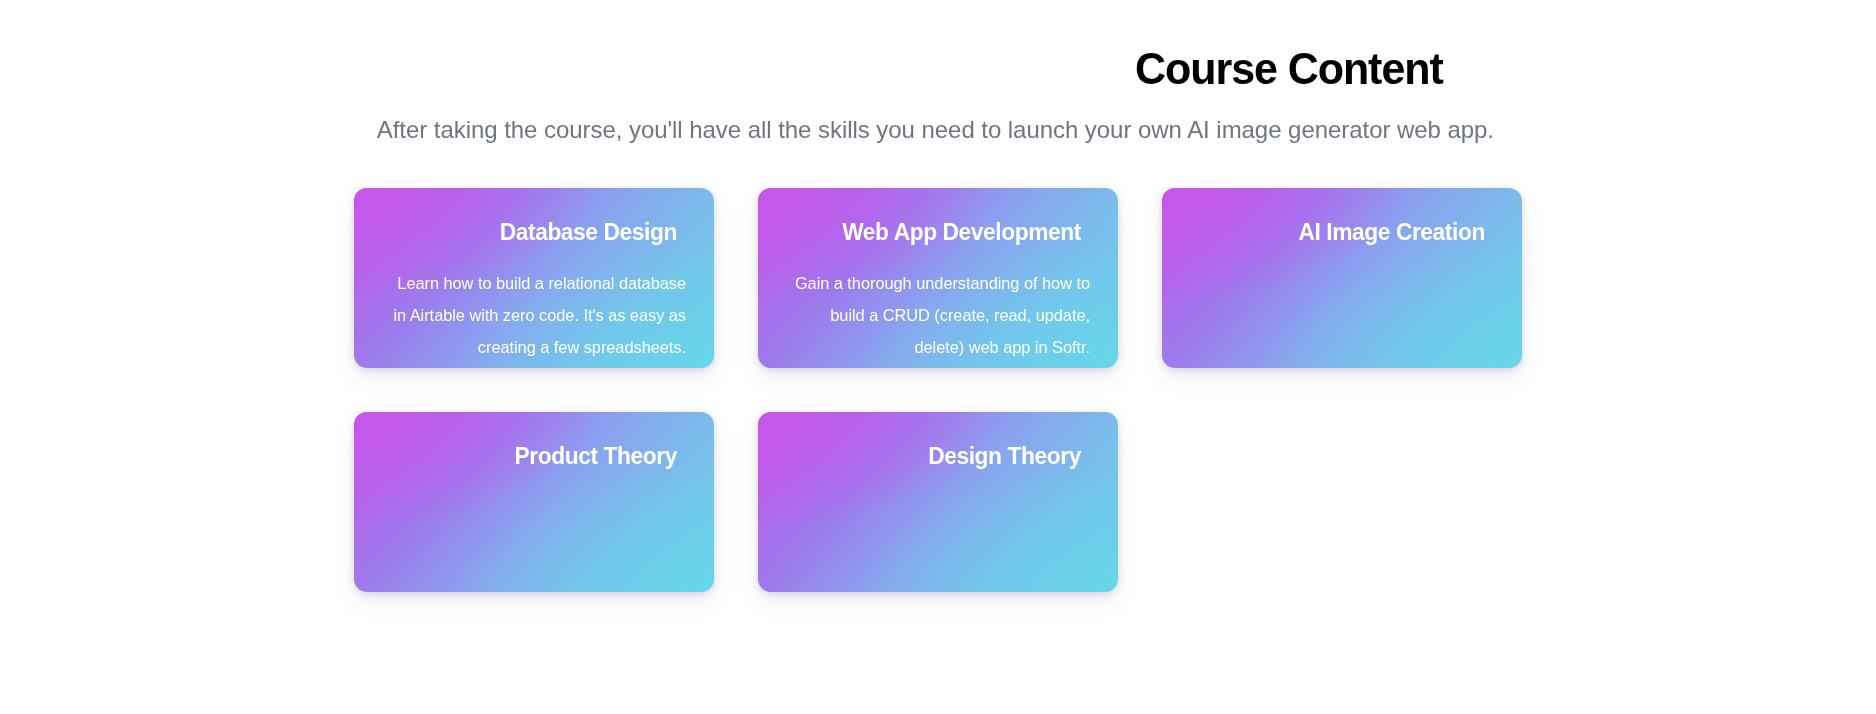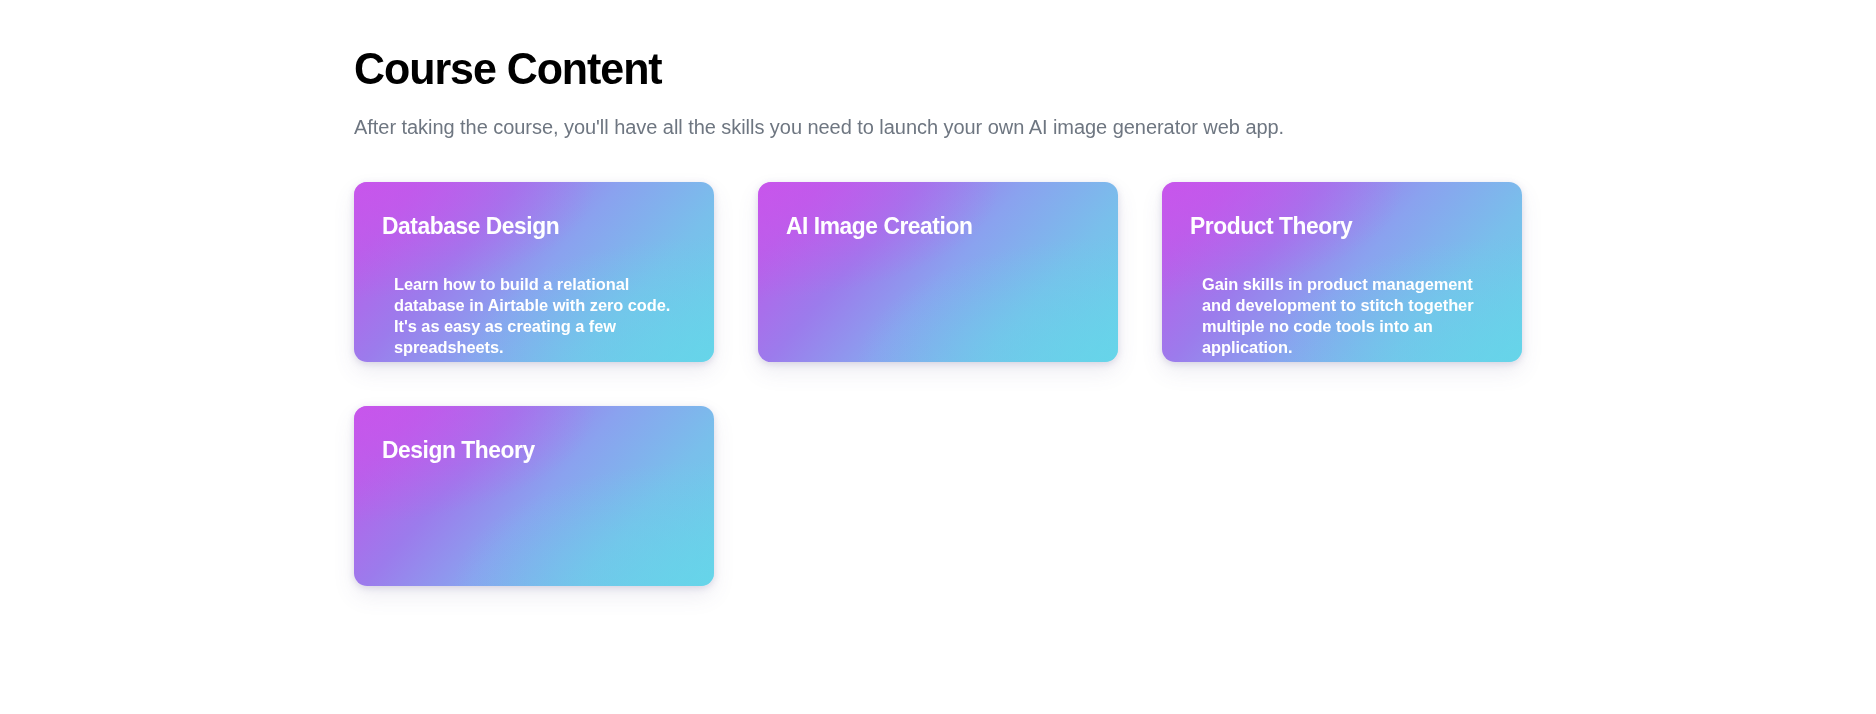--- a/index.html
+++ b/index.html
@@ -14,20 +14,21 @@
     overflow: hidden;
     font-family: "Liberation Sans", "DejaVu Sans", sans-serif;
     -webkit-font-smoothing: antialiased;
   }
 
   .page {
     position: relative;
     width: 1548px;
     height: 714px;
     background: #ffffff;
+    text-align: right;
   }
 
   .content {
     position: absolute;
     left: 354px;
     top: 0;
     width: 1140px;
   }
 
   
@@ -41,21 +42,21 @@
     color: #000000;
     font-family: "Liberation Sans", "DejaVu Sans", sans-serif;
     transform: scaleX(0.955);
     transform-origin: left center;
     white-space: nowrap;
   }
 
   .page-subtitle {
     margin: 0;
     padding-top: 19px;
-    font-size: 20px;
+    font-size: 24px;
     line-height: 1.45;
     font-weight: 400;
     color: #6e7681;
     letter-spacing: -0.05px;
     white-space: nowrap;
   }
 
   
   .card-grid {
     margin-top: 40px;
@@ -107,25 +108,25 @@
     line-height: 1.2;
     font-weight: 700;
     color: #ffffff;
     letter-spacing: -0.45px;
     transform: scaleX(0.97);
     transform-origin: left center;
     white-space: nowrap;
   }
 
   .card-desc {
-    margin: 12px;
+    margin: 0;
     padding-top: 21px;
     font-size: 16.4px;
-    line-height: 21px;
-    font-weight: 700;
+    line-height: 32px;
+    font-weight: 400;
     color: #ffffff;
     letter-spacing: -0.05px;
     max-width: 304px;
   }
 </style>
 </head>
 <body>
 
 <div class="page">
   <div class="content">
@@ -136,32 +137,37 @@
 
     <div class="card-grid">
 
       <div class="course-card">
         <div class="card-inner">
           <h2 class="card-title">Database Design</h2>
           <p class="card-desc">Learn how to build a relational database in Airtable with zero code. It's as easy as creating a few spreadsheets.</p>
         </div>
       </div>
 
+      <div class="course-card">
+        <div class="card-inner">
+          <h2 class="card-title">Web App Development</h2>
+          <p class="card-desc">Gain a thorough understanding of how to build a CRUD (create, read, update, delete) web app in Softr.</p>
+        </div>
+      </div>
 
 
       <div class="course-card">
         <div class="card-inner">
           <h2 class="card-title">AI Image Creation</h2>
         </div>
       </div>
 
       <div class="course-card">
         <div class="card-inner">
           <h2 class="card-title">Product Theory</h2>
-          <p class="card-desc">Gain skills in product management and development to stitch together multiple no code tools into an application.</p>
         </div>
       </div>
 
       <div class="course-card">
         <div class="card-inner">
           <h2 class="card-title">Design Theory</h2>
         </div>
       </div>
 
     </div>

